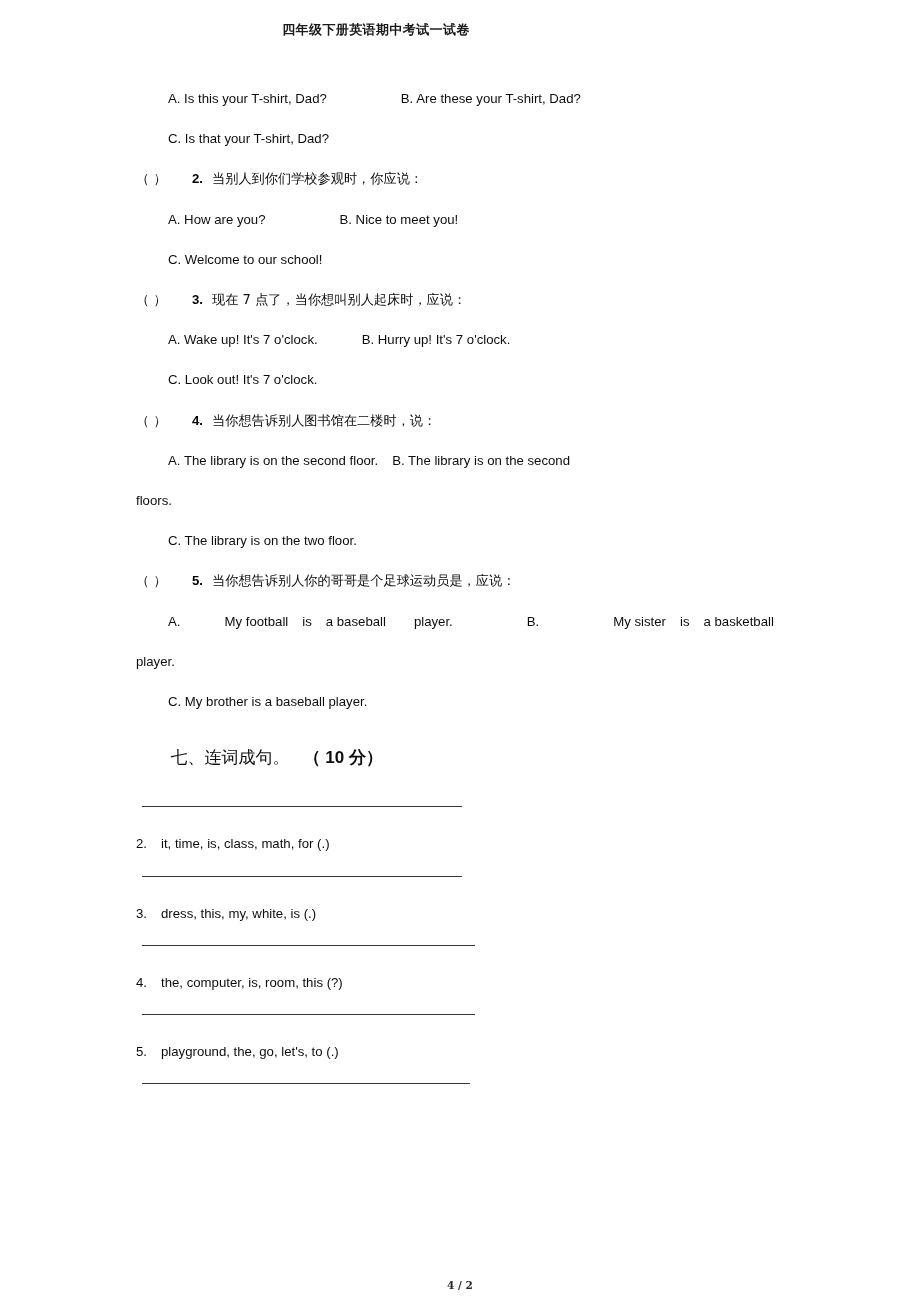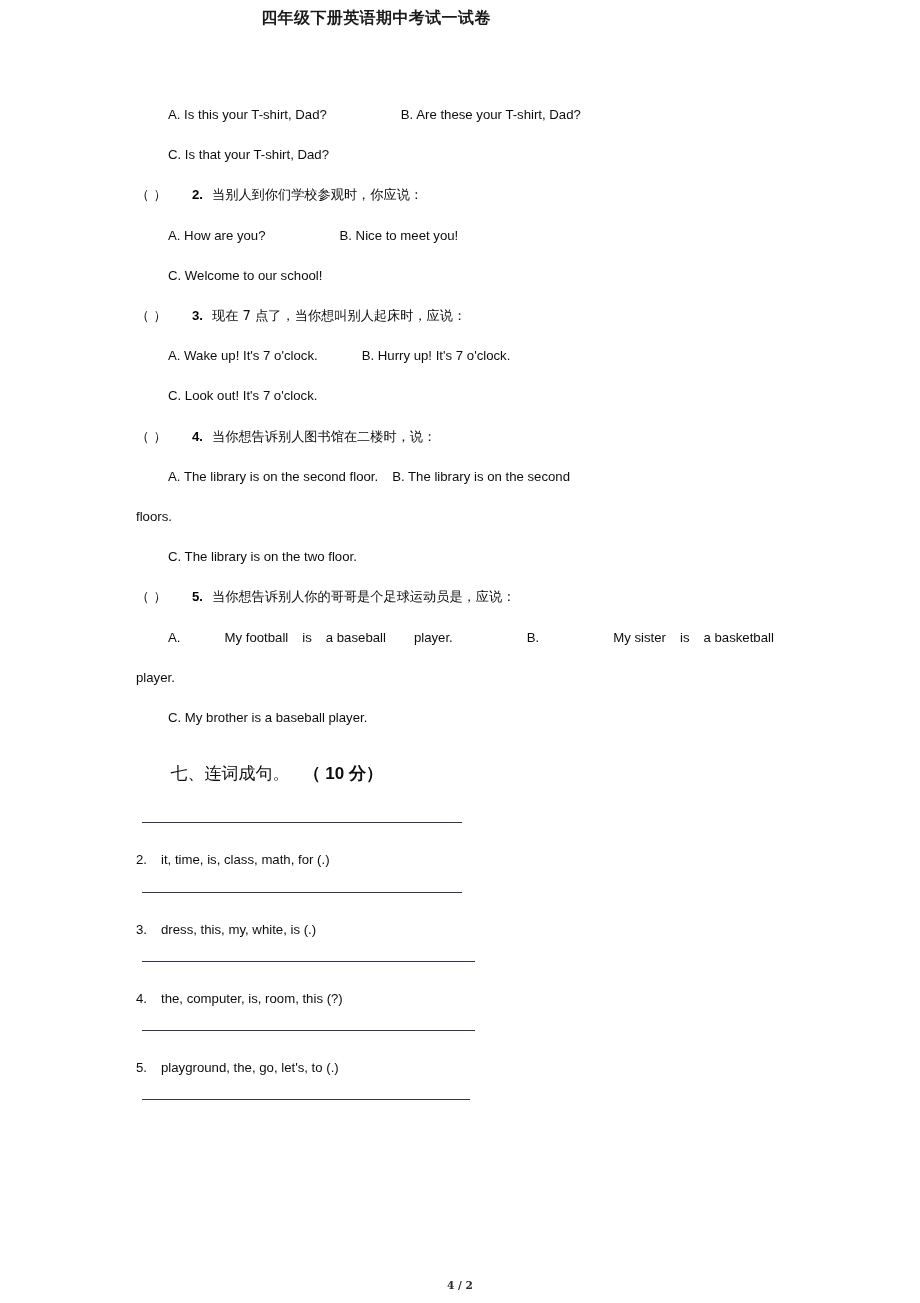--- a/index.html
+++ b/index.html
@@ -15,36 +15,36 @@
     position: relative;
     width: 920px;
     height: 1303px;
     background: #ffffff;
     overflow: hidden;
   }
 
   
   .doc-header {
     position: absolute;
-    top: 8px;
+    top: 21px;
     left: 0;
     width: 752px;
     text-align: center;
     font-family: "DejaVu Serif", "Liberation Serif", serif;
-    font-size: 16px;
+    font-size: 13px;
     font-weight: 700;
     color: #1a1a1a;
     letter-spacing: 0.4px;
   }
 
   
   .content {
     position: absolute;
     left: 136px;
-    top: 108px;
+    top: 92px;
     width: 648px;
   }
 
   .line {
     font-size: 13.2px;
     line-height: 1.0;
     color: #0d0d0d;
     white-space: pre;
     margin: 0;
   }

